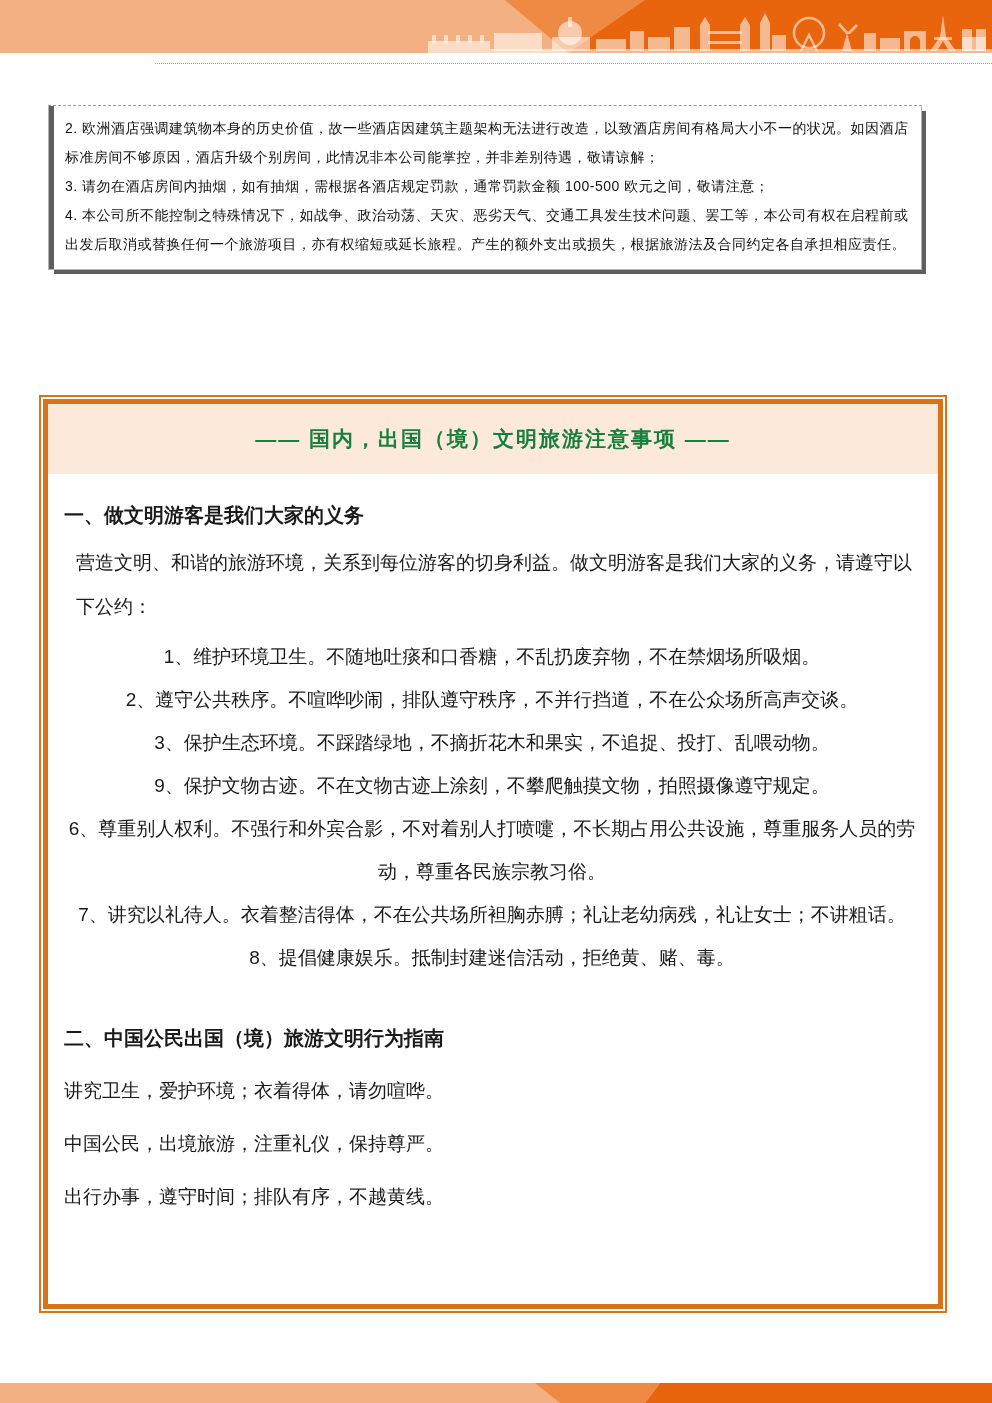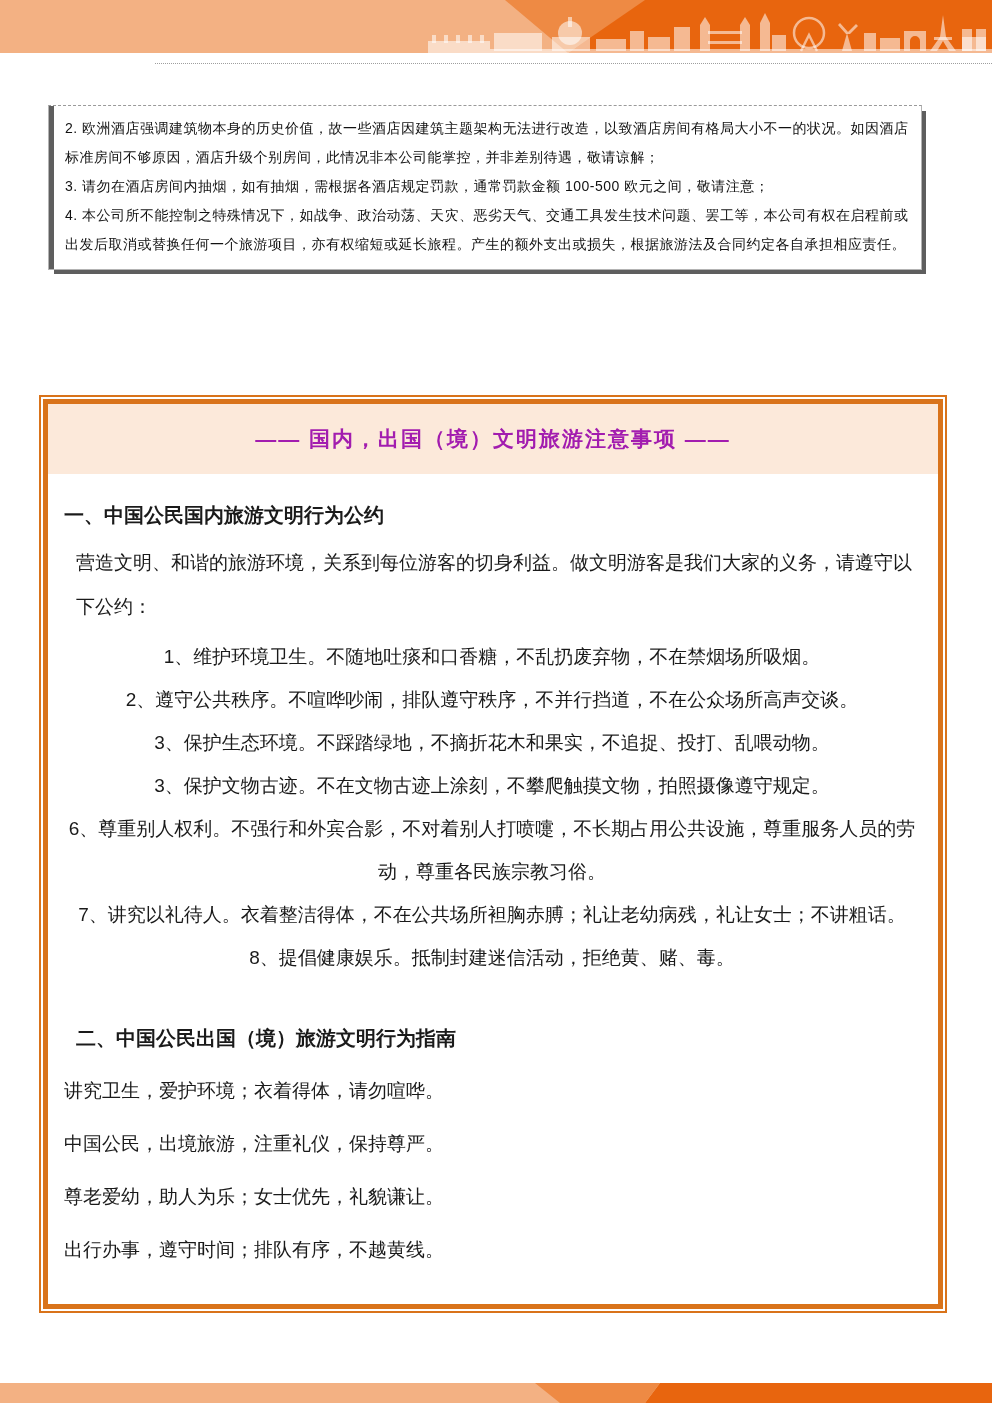--- a/index.html
+++ b/index.html
@@ -29,28 +29,28 @@
   
   .guide-box{
     position:absolute;top:399px;left:43px;width:890px;height:900px;
     border:5px solid #d9731a;outline:2px solid #d9731a;outline-offset:2px;
     background:#ffffff;box-sizing:content-box;
   }
   .guide-title-strip{
     height:70px;background:#fce9da;display:flex;align-items:center;justify-content:center;
   }
   .guide-title{
-    color:#a21caf;font-size:21px;font-weight:bold;letter-spacing:2px;
+    color:#15803d;font-size:21px;font-weight:bold;letter-spacing:2px;
   }
   .guide-content{padding:0 18px 0 16px;}
   .sec-heading{font-size:20px;font-weight:bold;margin:28px 0 0 0;}
   .intro{font-size:19px;line-height:44px;margin:12px 0 0 12px;}
   .rule{font-size:19px;line-height:43px;margin:0;text-align:center;}
   .rules{margin-top:6px;}
-  .sec2-heading{font-size:20px;font-weight:bold;margin:46px 0 0 12px;}
+  .sec2-heading{font-size:20px;font-weight:bold;margin:46px 0 0 0;}
   .g-line{font-size:19px;line-height:28px;margin:25px 0 0 0;}
   
   .footer-band{position:absolute;bottom:0;left:0;width:992px;height:20px;background:#f3b183;}
   .footer-dark{position:absolute;top:0;left:640px;width:352px;height:20px;background:#e8650e;
     clip-path:polygon(20px 0,100% 0,100% 100%,5px 100%);}
   .footer-wedge{position:absolute;top:0;left:535px;width:125px;height:20px;background:#ee8a44;
     clip-path:polygon(0 0,100% 0,88% 100%,20% 100%);}
 </style>
 </head>
 <body>
@@ -119,37 +119,36 @@
   <p>3. 请勿在酒店房间内抽烟，如有抽烟，需根据各酒店规定罚款，通常罚款金额 100-500 欧元之间，敬请注意；</p>
   <p>4. 本公司所不能控制之特殊情况下，如战争、政治动荡、天灾、恶劣天气、交通工具发生技术问题、罢工等，本公司有权在启程前或出发后取消或替换任何一个旅游项目，亦有权缩短或延长旅程。产生的额外支出或损失，根据旅游法及合同约定各自承担相应责任。</p>
 </div>
 
 <div class="guide-box">
   <div class="guide-title-strip">
     <span class="guide-title">—— 国内，出国（境）文明旅游注意事项 ——</span>
   </div>
   <div class="guide-content">
 
-    <p class="sec-heading">一、中国公民国内旅游文明行为公约</p>
+    <p class="sec-heading">一、做文明游客是我们大家的义务</p>
     <p class="intro">营造文明、和谐的旅游环境，关系到每位游客的切身利益。做文明游客是我们大家的义务，请遵守以下公约：</p>
 
     <div class="rules">
       <p class="rule">1、维护环境卫生。不随地吐痰和口香糖，不乱扔废弃物，不在禁烟场所吸烟。</p>
       <p class="rule">2、遵守公共秩序。不喧哗吵闹，排队遵守秩序，不并行挡道，不在公众场所高声交谈。</p>
       <p class="rule">3、保护生态环境。不踩踏绿地，不摘折花木和果实，不追捉、投打、乱喂动物。</p>
-      <p class="rule">3、保护文物古迹。不在文物古迹上涂刻，不攀爬触摸文物，拍照摄像遵守规定。</p>
+      <p class="rule">9、保护文物古迹。不在文物古迹上涂刻，不攀爬触摸文物，拍照摄像遵守规定。</p>
       <p class="rule">6、尊重别人权利。不强行和外宾合影，不对着别人打喷嚏，不长期占用公共设施，尊重服务人员的劳动，尊重各民族宗教习俗。</p>
       <p class="rule">7、讲究以礼待人。衣着整洁得体，不在公共场所袒胸赤膊；礼让老幼病残，礼让女士；不讲粗话。</p>
       <p class="rule">8、提倡健康娱乐。抵制封建迷信活动，拒绝黄、赌、毒。</p>
     </div>
 
     <p class="sec2-heading">二、中国公民出国（境）旅游文明行为指南</p>
     <p class="g-line">讲究卫生，爱护环境；衣着得体，请勿喧哗。</p>
     <p class="g-line">中国公民，出境旅游，注重礼仪，保持尊严。</p>
-    <p class="g-line">尊老爱幼，助人为乐；女士优先，礼貌谦让。</p>
     <p class="g-line">出行办事，遵守时间；排队有序，不越黄线。</p>
 
   </div>
 </div>
 
 <div class="footer-band">
   <div class="footer-dark"></div>
   <div class="footer-wedge"></div>
 </div>
 

